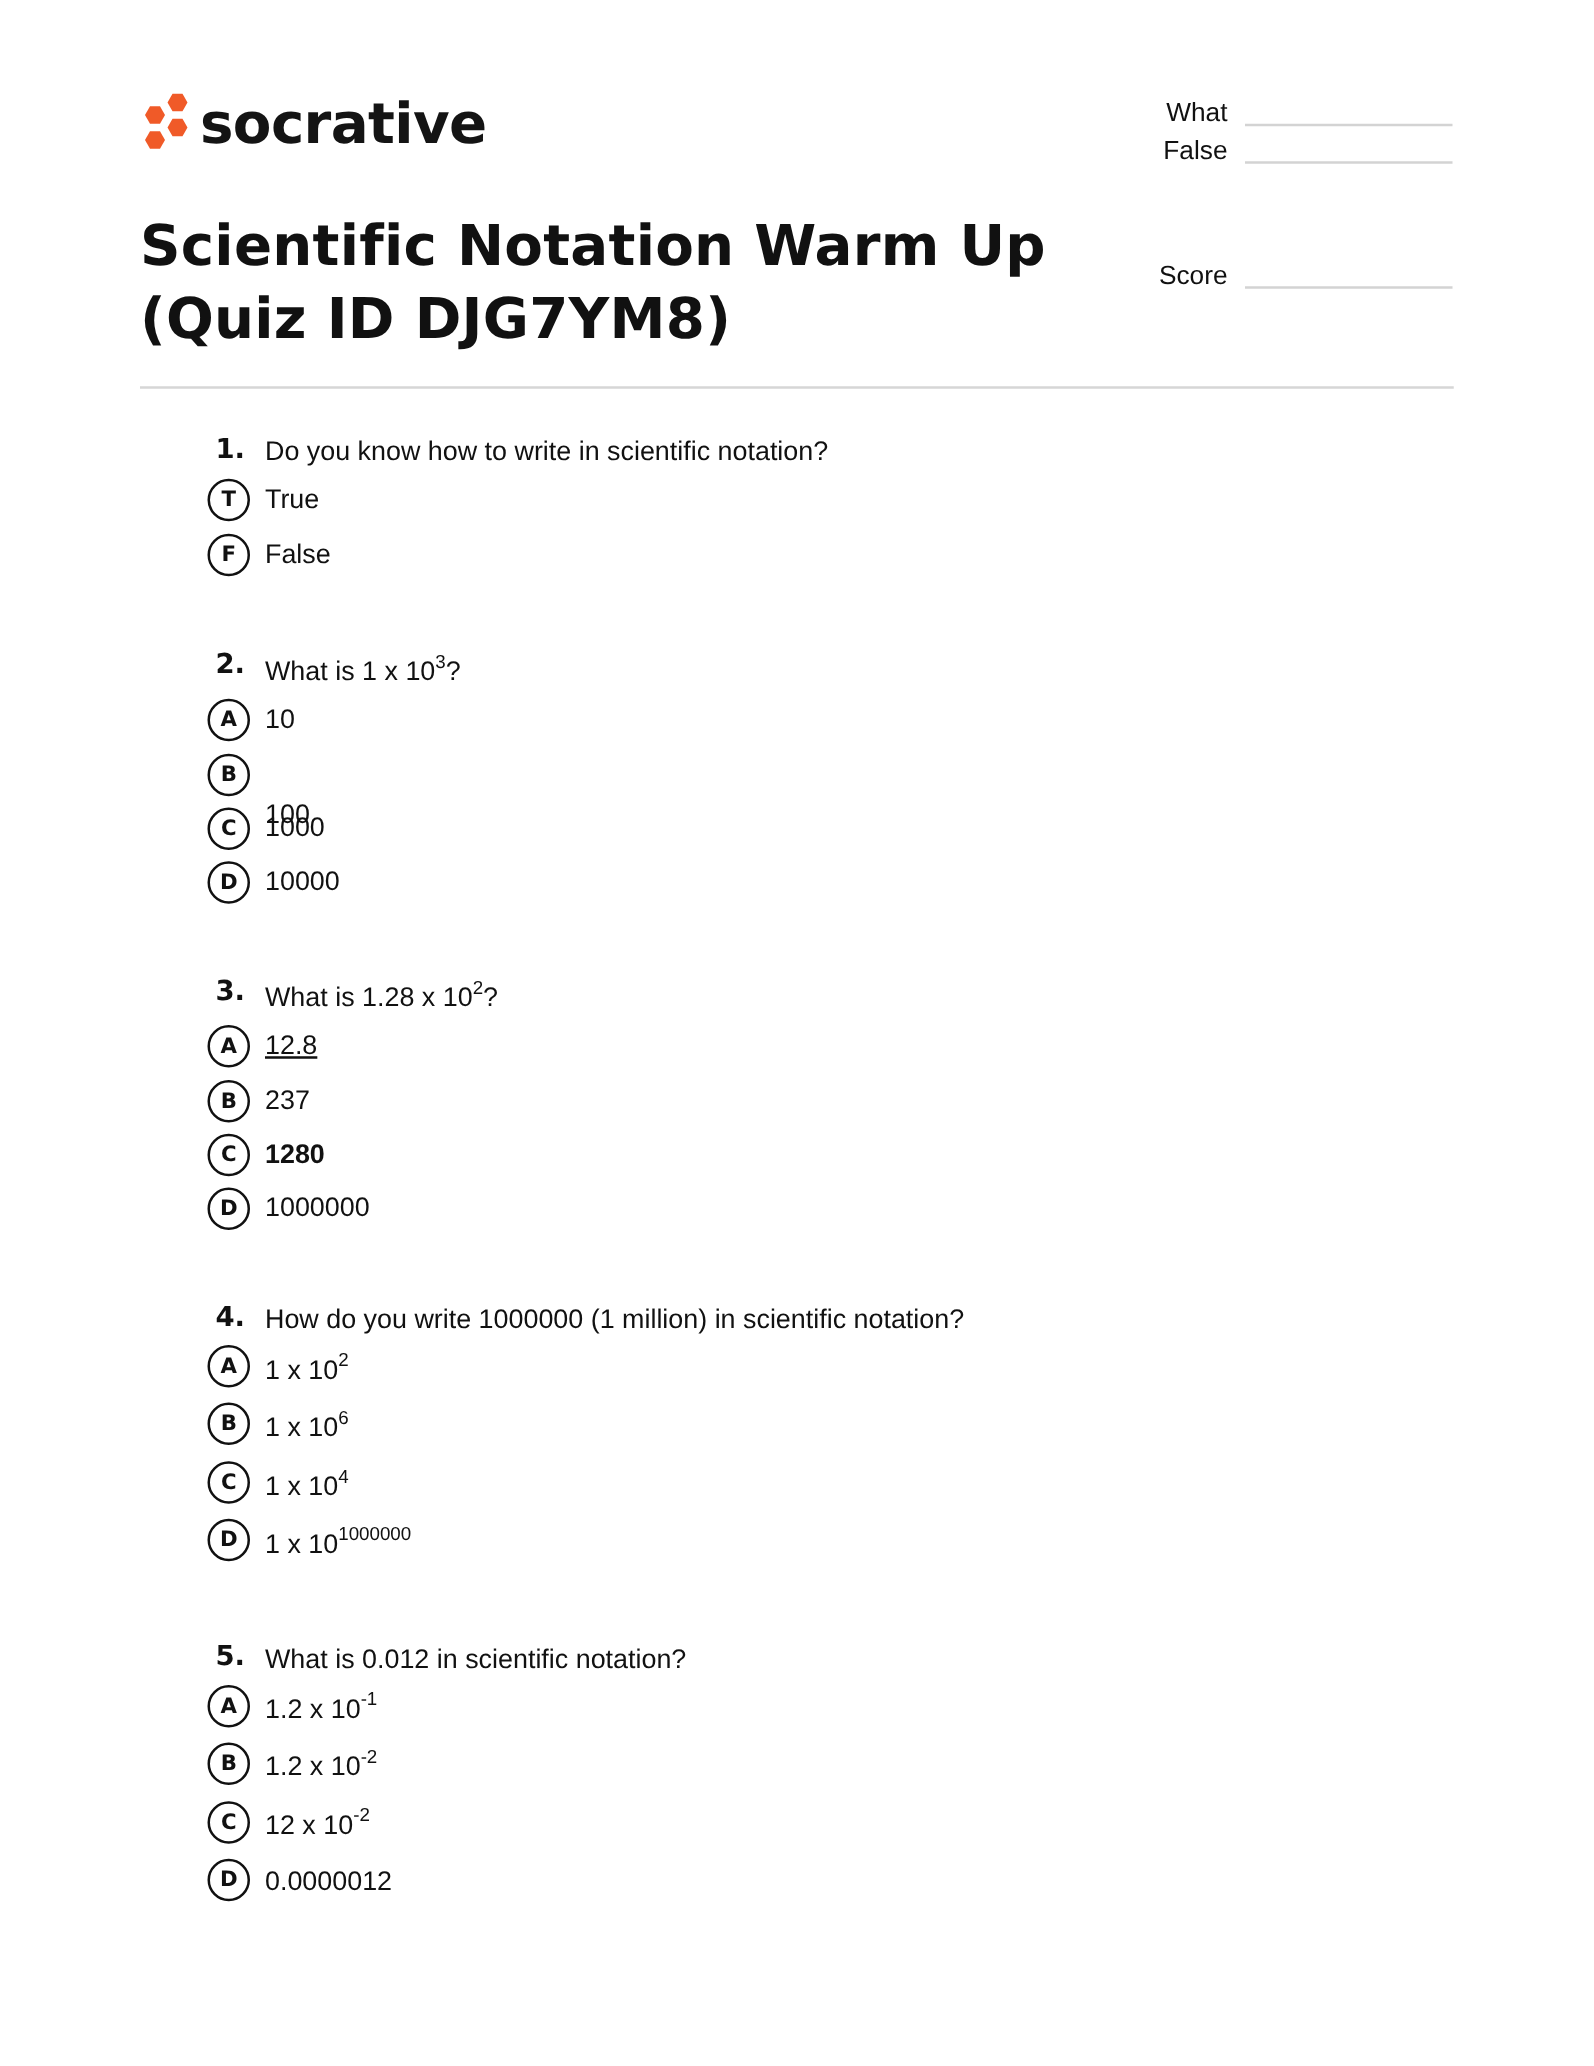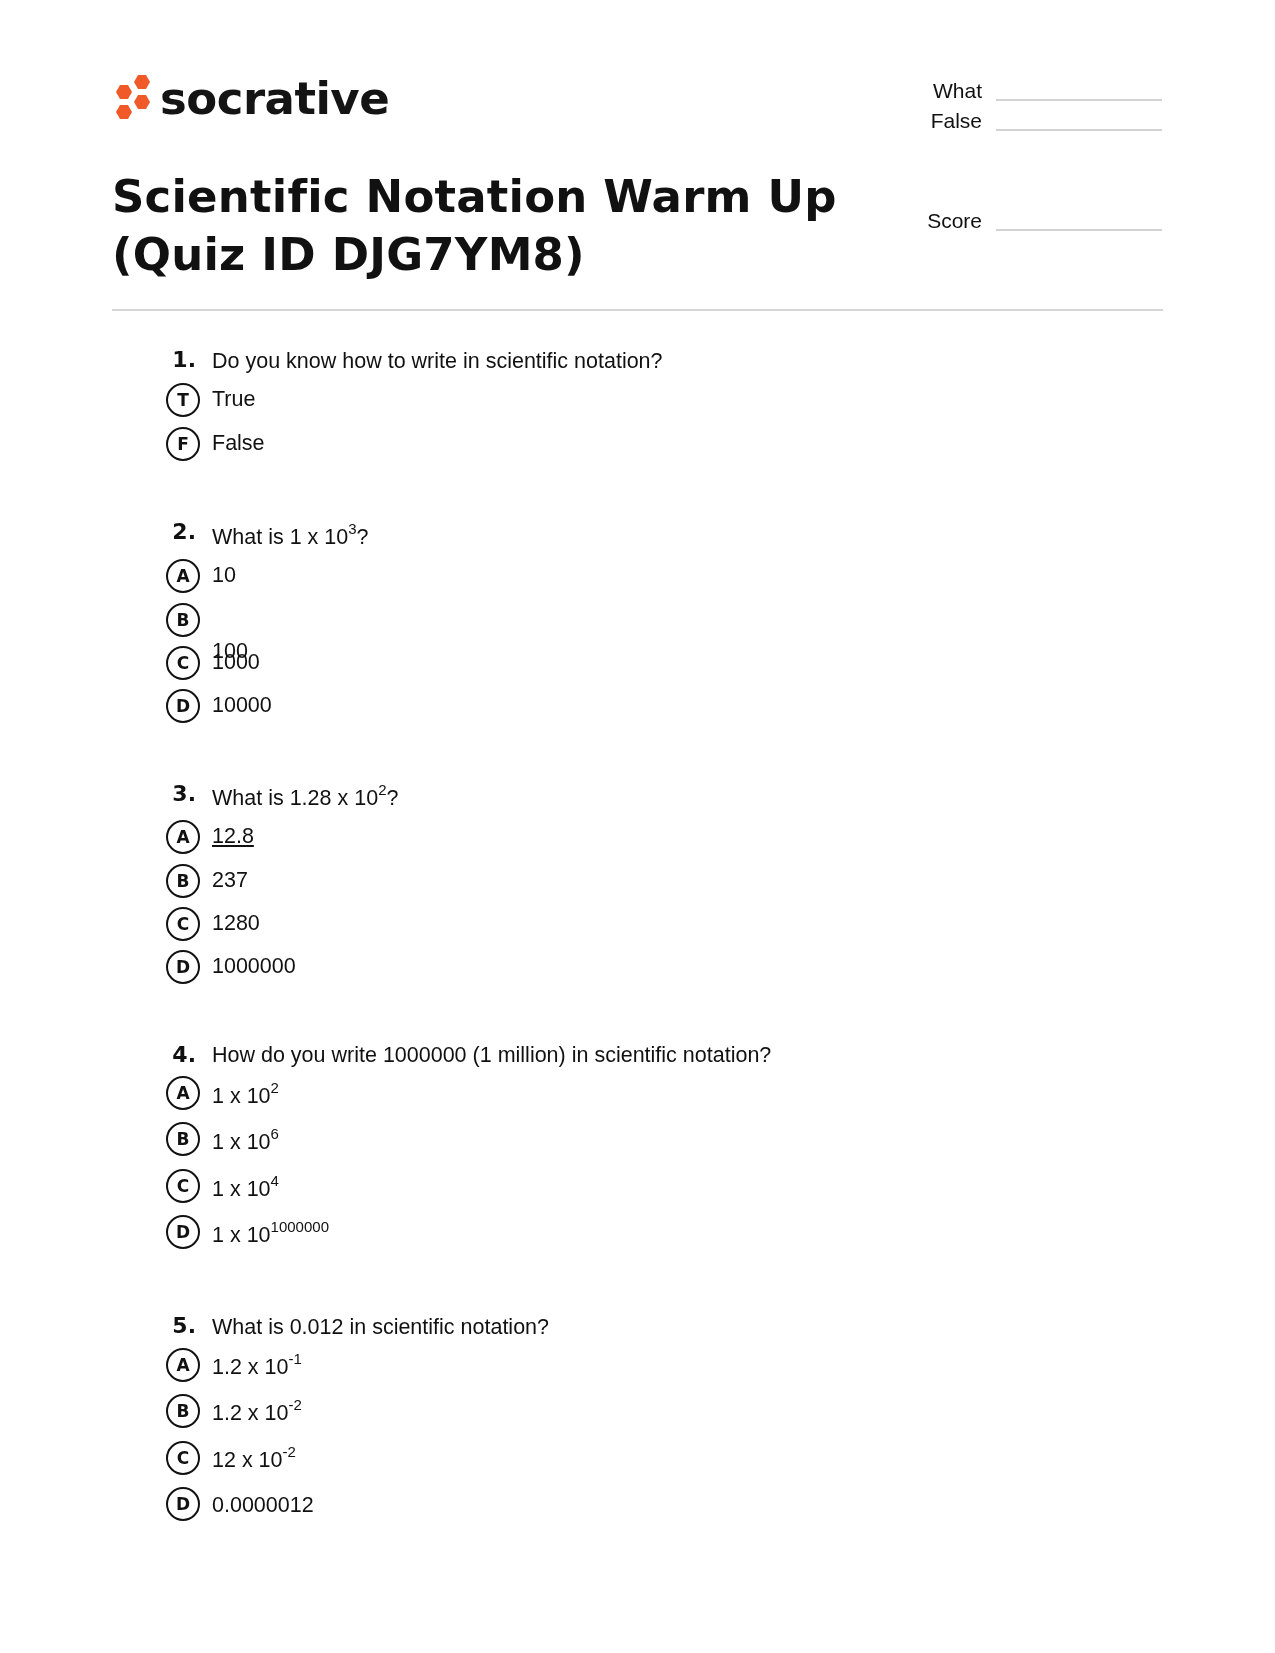--- a/index.html
+++ b/index.html
@@ -68,21 +68,21 @@
 <div class="abs opt-circle" style="left:166px; top:689px;">D</div>
 <div class="abs opt-text" style="left:212px; top:693px;">10000</div>
 
 <div class="abs qnum" style="left:156px; top:781px;">3.</div>
 <div class="abs qtext" style="left:212px; top:786px;text-align:right;"><span>What is 1.28 x 10</span><sup>2</sup><span>?</span></div>
 <div class="abs opt-circle" style="left:166px; top:820px;">A</div>
 <div class="abs opt-text" style="left:212px; top:824px;text-decoration:underline;">12.8</div>
 <div class="abs opt-circle" style="left:166px; top:864px;">B</div>
 <div class="abs opt-text" style="left:212px; top:868px;">237</div>
 <div class="abs opt-circle" style="left:166px; top:907px;">C</div>
-<div class="abs opt-text" style="left:212px; top:911px;">1280</div>
+<div class="abs opt-text" style="left:212px; top:911px;font-weight:bold;">1280</div>
 <div class="abs opt-circle" style="left:166px; top:950px;">D</div>
 <div class="abs opt-text" style="left:212px; top:954px;">1000000</div>
 
 <div class="abs qnum" style="left:156px; top:1042px;">4.</div>
 <div class="abs qtext" style="left:212px; top:1043px;">How do you write 1000000 (1 million) in scientific notation?</div>
 <div class="abs opt-circle" style="left:166px; top:1076px;">A</div>
 <div class="abs opt-text" style="left:212px; top:1084px;"><span>1 x 10</span><sup>2</sup></div>
 <div class="abs opt-circle" style="left:166px; top:1122px;">B</div>
 <div class="abs opt-text" style="left:212px; top:1130px;"><span>1 x 10</span><sup>6</sup></div>
 <div class="abs opt-circle" style="left:166px; top:1169px;">C</div>

